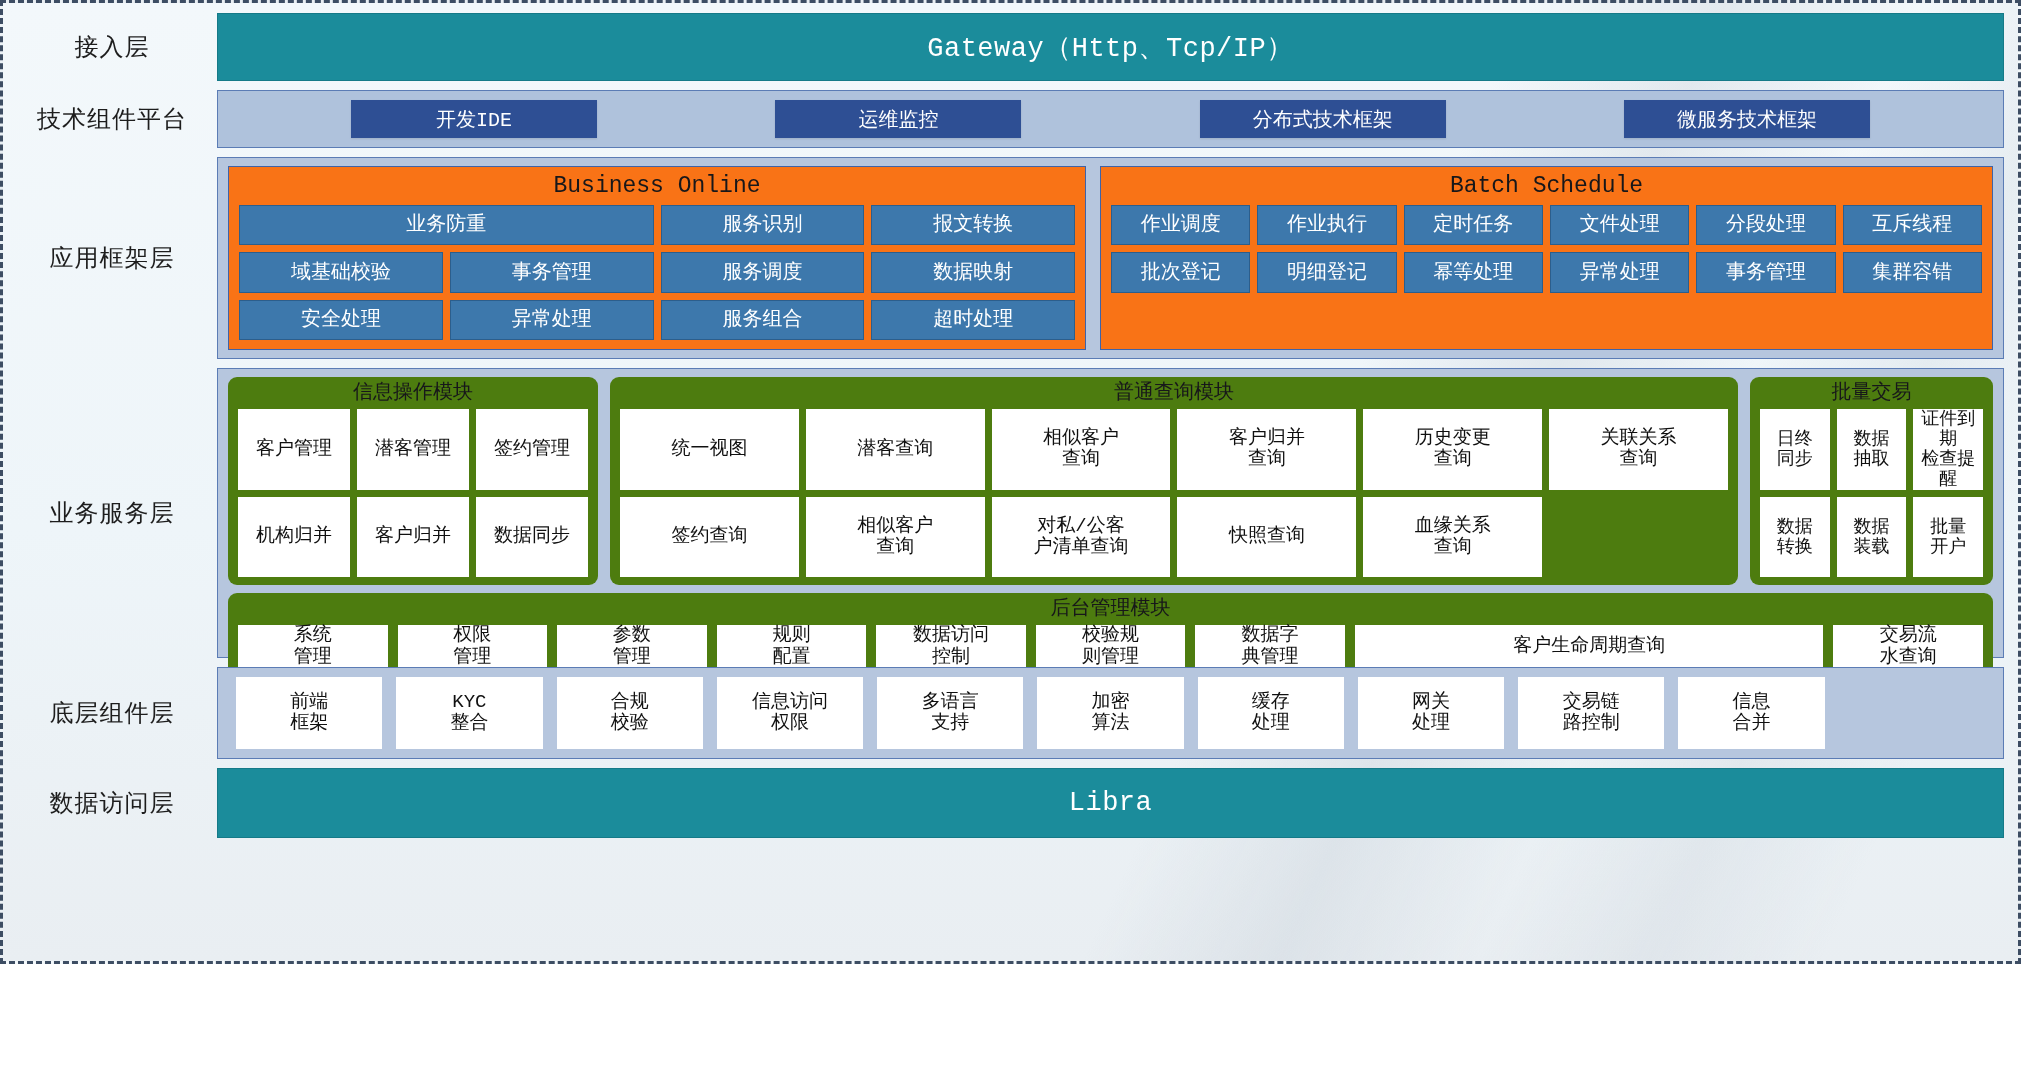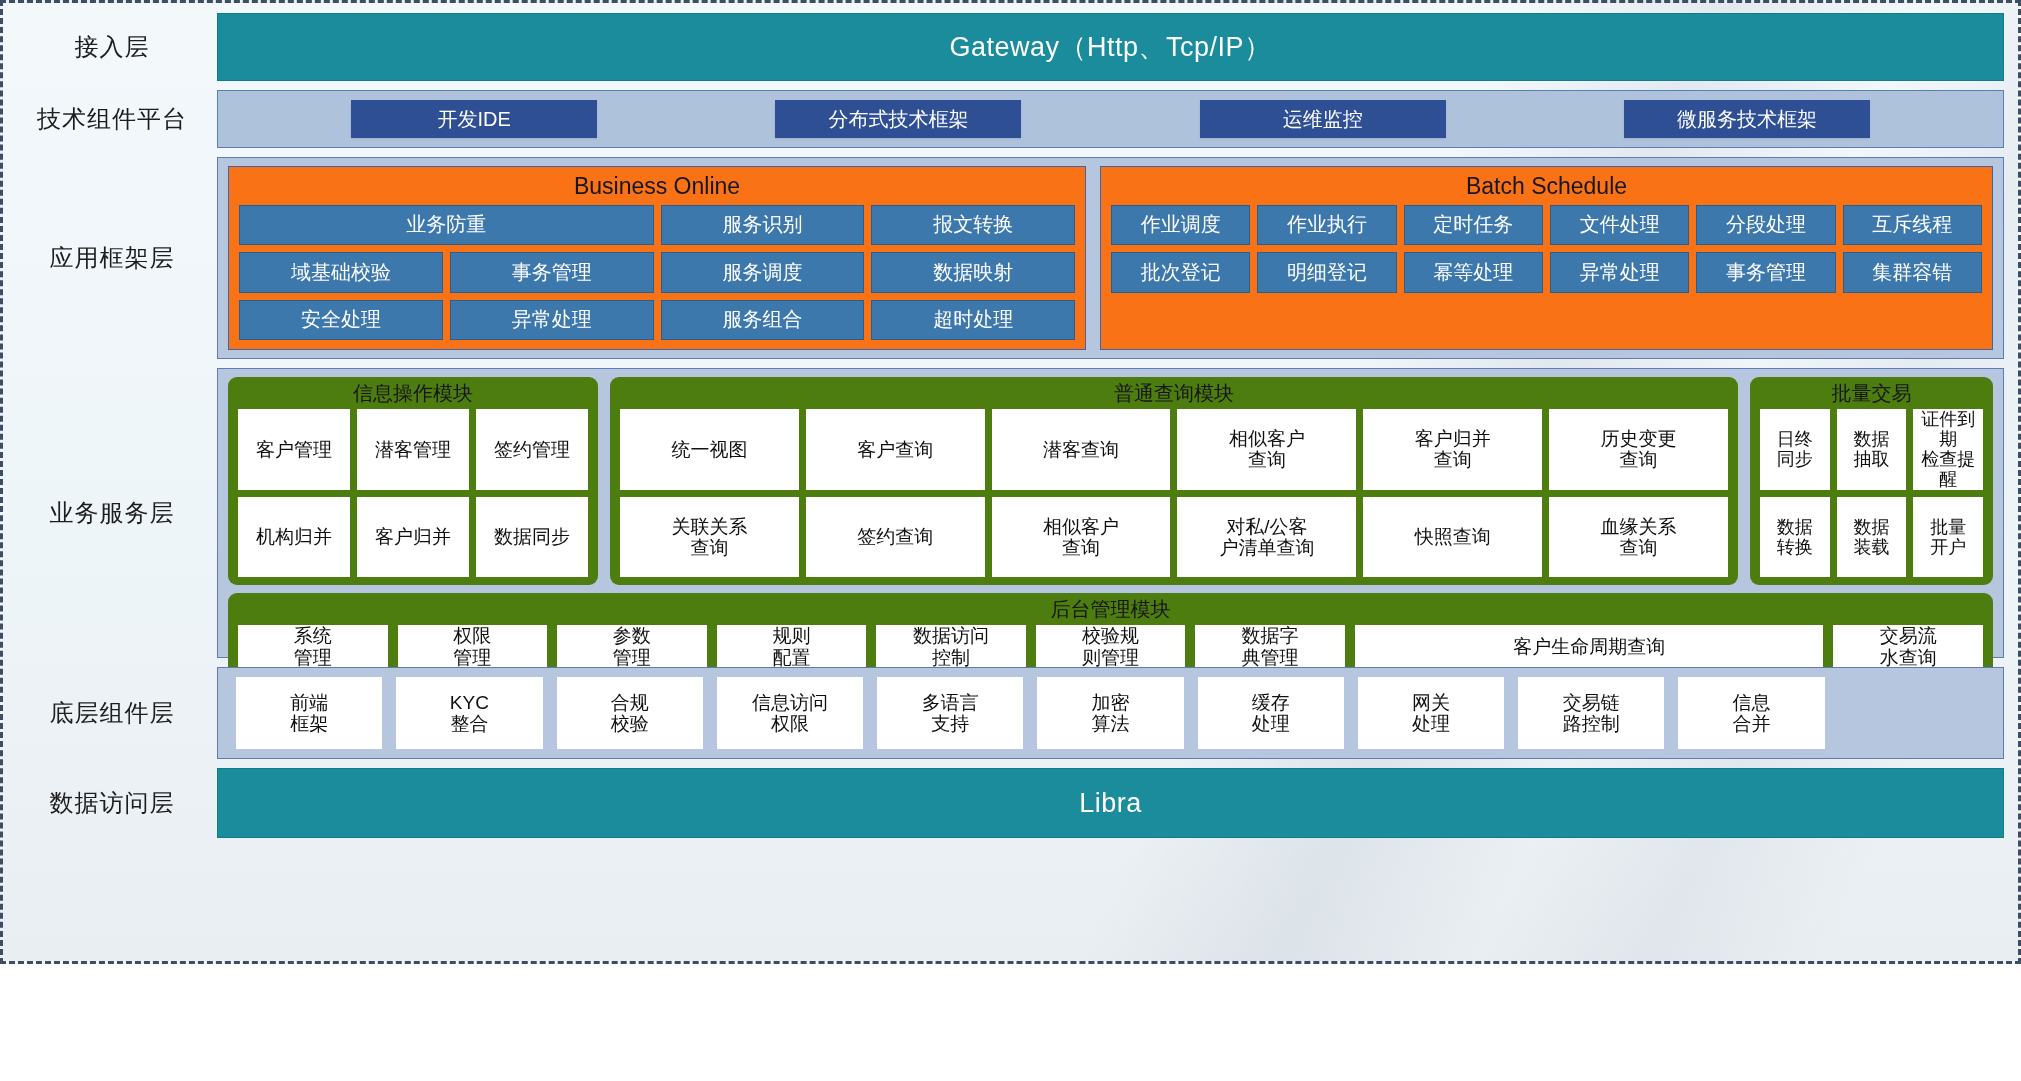--- a/index.html
+++ b/index.html
@@ -11,20 +11,21 @@
   }
   #canvas {
     position: relative;
     width: 2021px; height: 964px;
     background:
       linear-gradient(115deg, rgba(255,255,255,0) 62%, rgba(190,200,210,0.30) 70%, rgba(255,255,255,0) 78%),
       linear-gradient(115deg, rgba(255,255,255,0) 78%, rgba(190,200,210,0.22) 85%, rgba(255,255,255,0) 92%),
       linear-gradient(180deg, #f3f8fb 0%, #eef5f9 55%, #e9eef2 100%);
     border: 3px dashed #3d4d63;
     padding: 10px 14px 8px 14px;
+    font-family: Liberation Mono, monospace;
   }
   #grid {
     display: grid;
     grid-template-columns: 190px 1fr;
     grid-template-rows: 68px 58px 202px 290px 92px 70px;
     row-gap: 9px;
     column-gap: 10px;
     width: 100%; height: 100%;
     align-items: stretch;
   }
@@ -148,22 +149,22 @@
 
 <div id="canvas">
   <div id="grid">
 
     <div class="rowlabel">接入层</div>
     <div class="teal-bar">Gateway（Http、Tcp/IP）</div>
 
     <div class="rowlabel">技术组件平台</div>
     <div class="tech-band" id="tech-band">
         <div class="tech-chip shadow-sm">开发IDE</div>
+        <div class="tech-chip shadow-sm">运维监控</div>
         <div class="tech-chip shadow-sm">分布式技术框架</div>
-        <div class="tech-chip shadow-sm">运维监控</div>
         <div class="tech-chip shadow-sm">微服务技术框架</div>
       </div>
 
     <div class="rowlabel">应用框架层</div>
     <div class="appframe-band" id="appframe-band">
         <div class="panel" style="flex: 1 1 49%;">
           <div class="panel-title">Business Online</div>
           <div class="panel-grid bo-grid">
             <div class="cell-blue span2">业务防重</div>
             <div class="cell-blue">服务识别</div>
@@ -208,21 +209,20 @@
               <div class="cell-white">签约管理</div>
               <div class="cell-white">机构归并</div>
               <div class="cell-white">客户归并</div>
               <div class="cell-white">数据同步</div>
             </div>
           </div>
           <div class="mod m-query">
             <div class="mod-title">普通查询模块</div>
             <div class="mod-grid g6x2">
               <div class="cell-white">统一视图</div>
-              <div class="cell-white">客户查询</div>
               <div class="cell-white">潜客查询</div>
               <div class="cell-white">相似客户<br>查询</div>
               <div class="cell-white">客户归并<br>查询</div>
               <div class="cell-white">历史变更<br>查询</div>
               <div class="cell-white">关联关系<br>查询</div>
               <div class="cell-white">签约查询</div>
               <div class="cell-white">相似客户<br>查询</div>
               <div class="cell-white">对私/公客<br>户清单查询</div>
               <div class="cell-white">快照查询</div>
               <div class="cell-white">血缘关系<br>查询</div>

